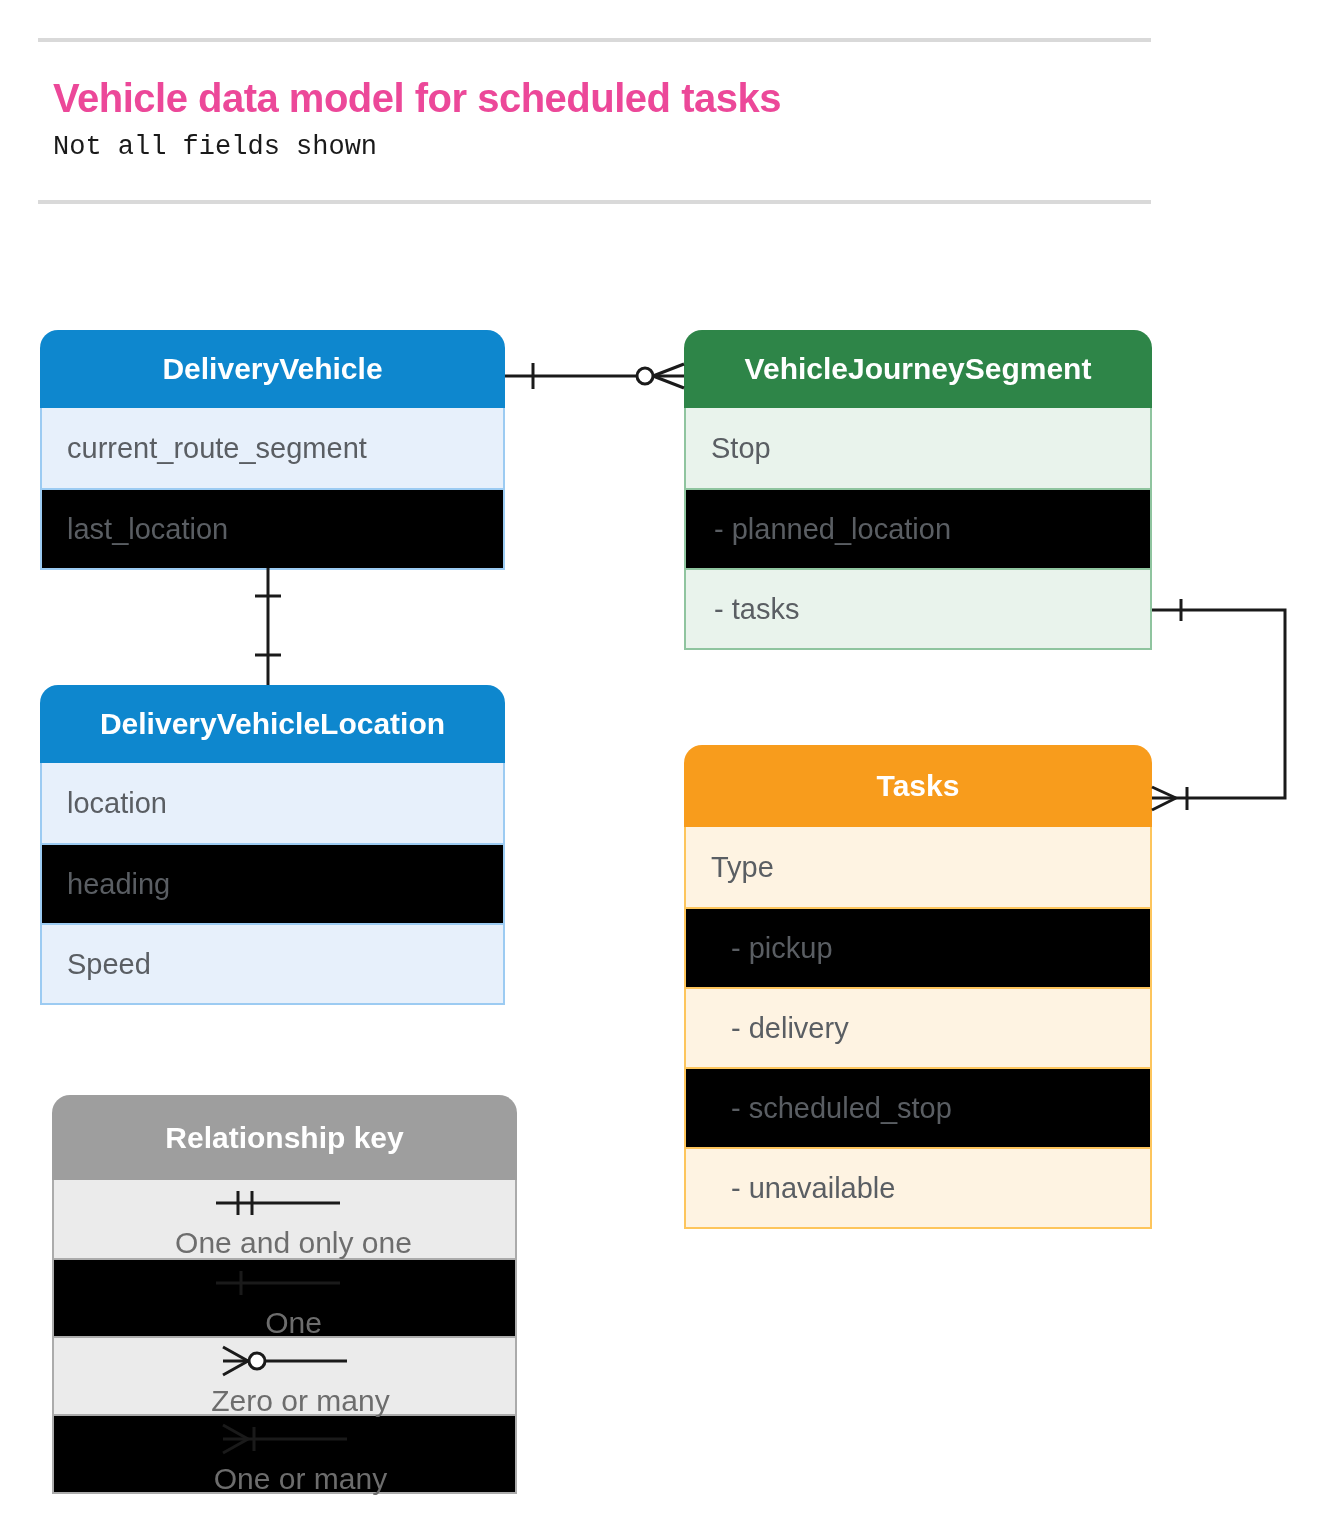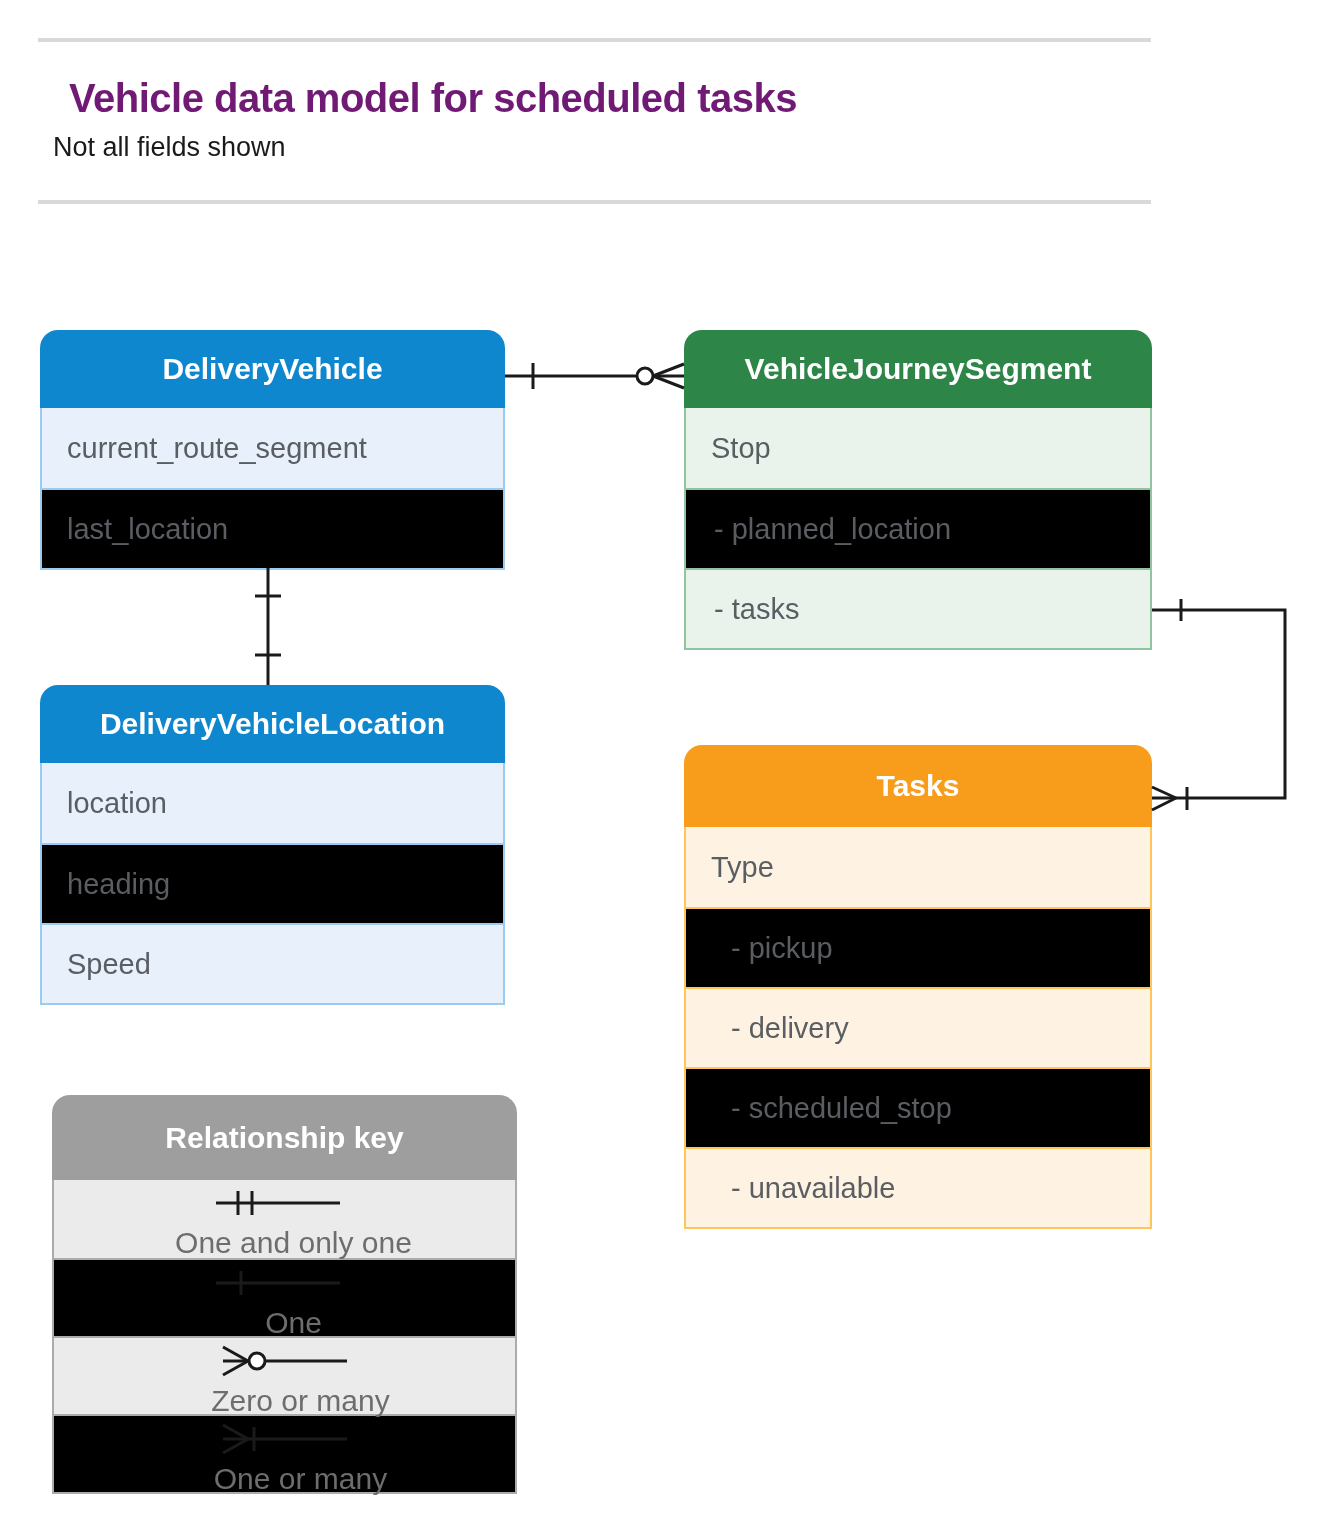--- a/index.html
+++ b/index.html
@@ -9,27 +9,26 @@
     background:#ffffff;
     font-family:"Liberation Sans", sans-serif;
     overflow:hidden;
   }
   .rule {
     position:absolute; left:38px; width:1113px; height:4px;
     background:#d9d9d9;
   }
   .title {
     position:absolute; left:53px; top:76px;
-    font-size:40px; font-weight:700; color:#701a75;
+    font-size:40px; font-weight:700; color:#ec4899;
     letter-spacing:-0.5px;
-    margin-left:16px;
   }
   .subtitle {
     position:absolute; left:53px; top:132px;
-    font-size:27px; color:#1a1a1a;
+    font-size:27px; color:#1a1a1a;font-family:Liberation Mono, monospace;
   }
 
   .entity { position:absolute; box-sizing:border-box; }
   .entity-header {
     display:flex; align-items:center; justify-content:center;
     color:#ffffff; font-weight:700; font-size:30px;
     border-radius:18px 18px 0 0; box-sizing:border-box;
   }
   .entity-rows { box-sizing:border-box; border:2px solid; border-top:none; background:#000000; }
   .row {

